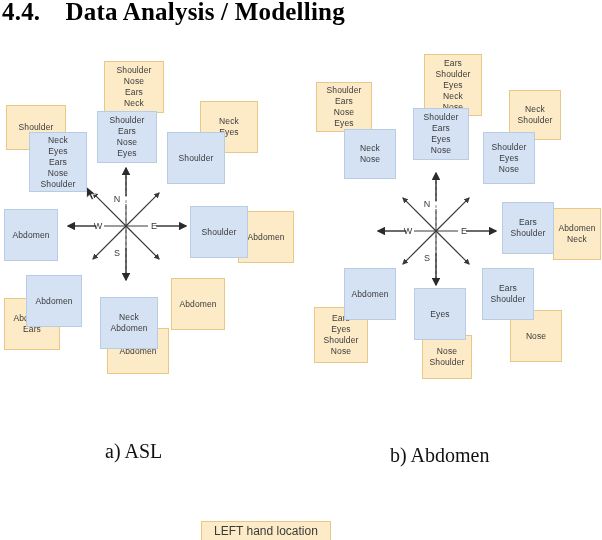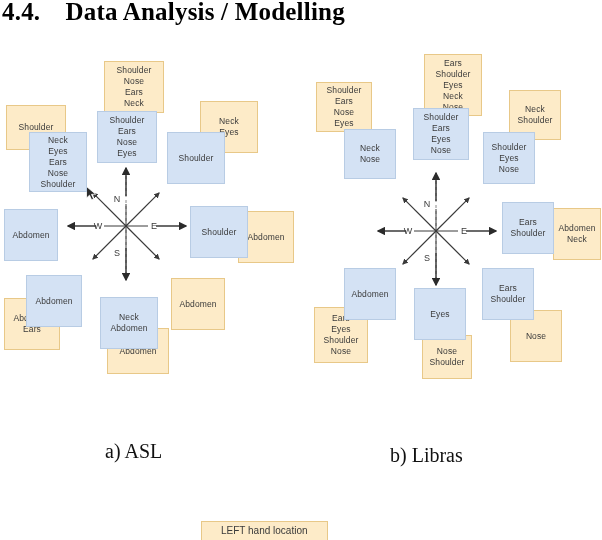--- a/index.html
+++ b/index.html
@@ -52,22 +52,22 @@
     font-size:20px;
     color:#111;
   }
   .legend{
     position:absolute;
     display:flex;
     gap:8px;
   }
   .legend-item{
     box-sizing:border-box;
-    padding:3px 19px;
-    font-size:10px;
+    padding:3px 12px;
+    font-size:12px;
     color:#3a3a3a;
     border:1px solid #e8c888;
     background:#fdebc8;
     line-height:12px;
   }
   .legend-item.right{
     border:1px solid #b8cce4;
     background:#d4e2f4;
   }
   .cursor{
@@ -186,21 +186,21 @@
       <line x1="54" y1="54" x2="32" y2="54" stroke="#3a3a3a" stroke-width="1"></line>
       <line x1="54" y1="54" x2="20.880000000000003" y2="20.880000000000003" stroke="#3a3a3a" stroke-width="1.2" marker-end="url(#compass-libras-ah)"></line>
       <text x="45" y="30" font-size="9" font-family="&quot;Liberation Sans&quot;, sans-serif" fill="#3a3a3a" text-anchor="middle">N</text>
       <text x="45" y="84" font-size="9" font-family="&quot;Liberation Sans&quot;, sans-serif" fill="#3a3a3a" text-anchor="middle">S</text>
       <text x="82" y="57" font-size="9" font-family="&quot;Liberation Sans&quot;, sans-serif" fill="#3a3a3a" text-anchor="middle">E</text>
       <text x="26" y="57" font-size="9" font-family="&quot;Liberation Sans&quot;, sans-serif" fill="#3a3a3a" text-anchor="middle">W</text>
     </svg>
   </div>
 
 <div class="caption" id="caption-asl" style="left:105px; top:440px;">a) ASL</div>
-<div class="caption" id="caption-libras" style="left:390px; top:444px;">b) Libras</div>
+<div class="caption" id="caption-libras" style="left:390px; top:444px;">b) Abdomen</div>
 
 <div class="legend" style="left:201px; top:521px;">
   <div class="legend-item">LEFT hand location</div>
 </div>
 
 <svg class="cursor" width="14" height="16" viewBox="0 0 14 16" style="left:86px; top:186px; width:14px; height:16px;">
   <path d="M0.5 0.5 L0.5 12 L3.5 9.2 L5.6 13.8 L7.6 12.9 L5.5 8.4 L9.6 8.2 Z" fill="#2b2b2b" stroke="#ffffff" stroke-width="0.8"></path>
 </svg>
 
 <svg width="602" height="420" style="position: absolute; left: 0px; top: 0px; pointer-events: none;">

